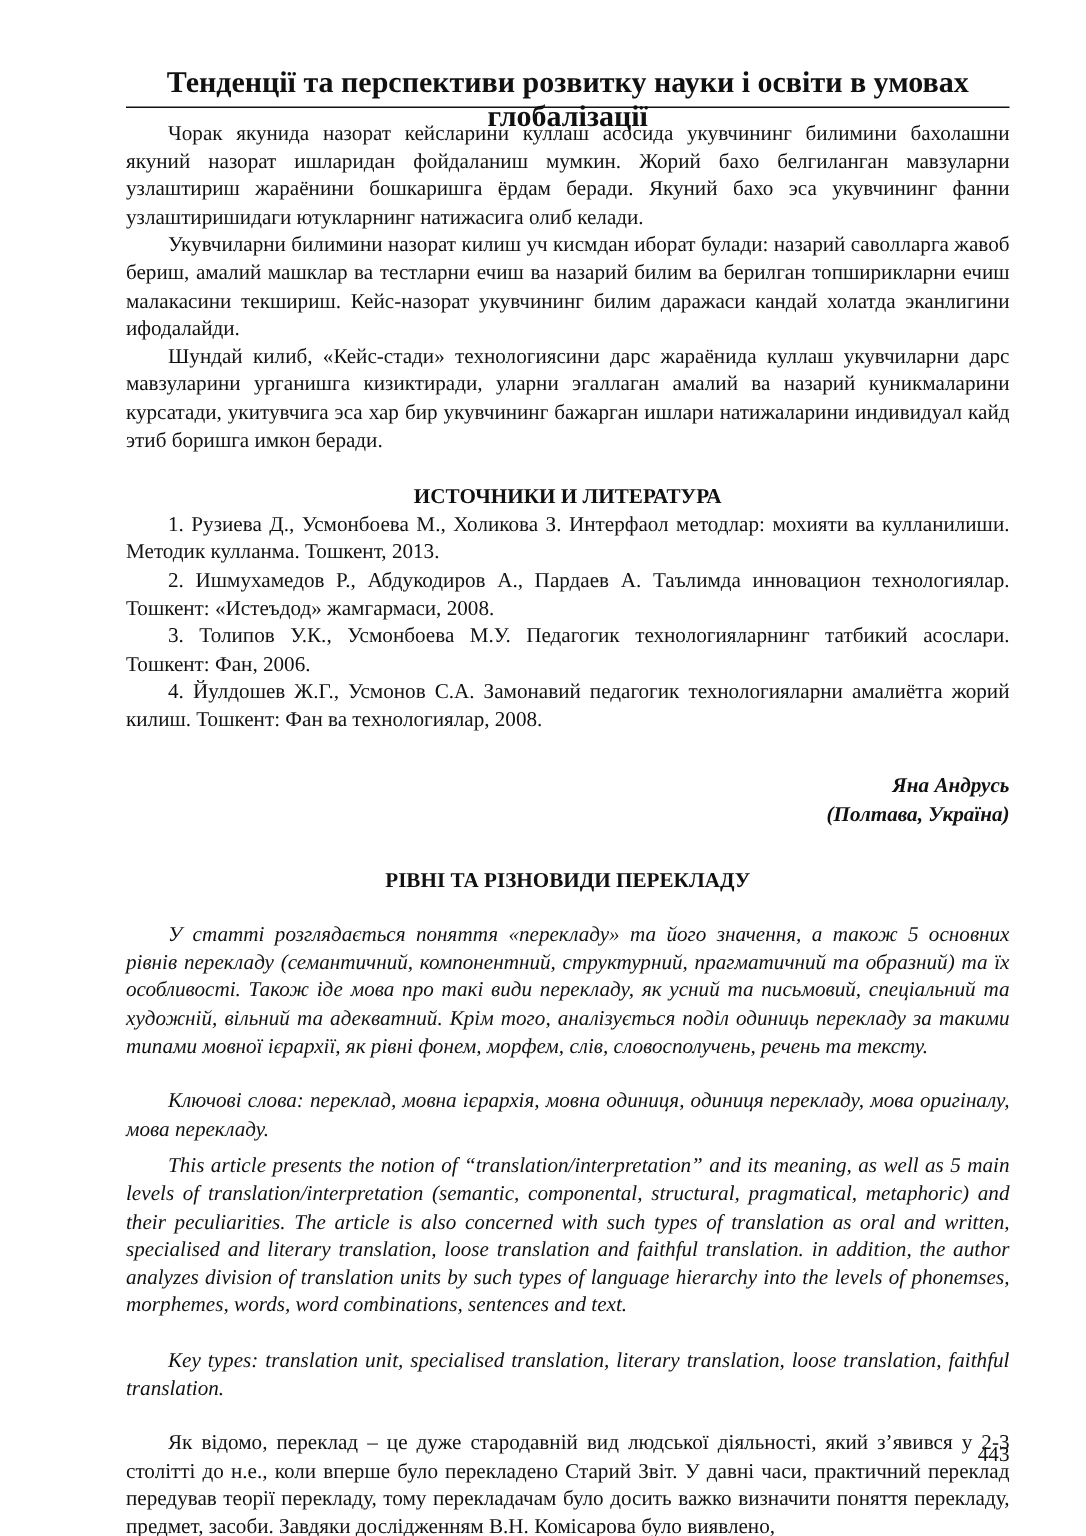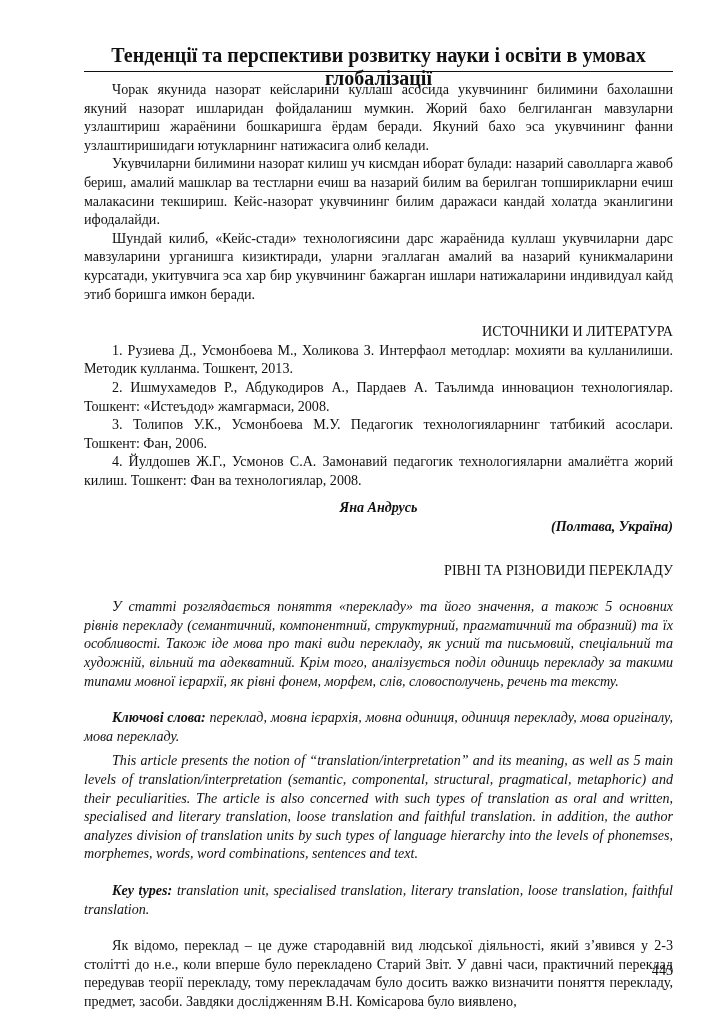--- a/index.html
+++ b/index.html
@@ -12,28 +12,28 @@
     .running-head {
       position: absolute; top: 44px; left: 0; width: 589px;
       text-align: center; font-weight: bold; font-size: 20px;
     }
     .head-rule {
       position: absolute; top: 71px; left: 0; width: 589px; height: 0;
       border-top: 1.6px solid #111;
     }
     .content { position: absolute; top: 80px; left: 0; width: 589px; font-size: 14.1px; line-height: 18.6px; }
     p { margin: 0; text-align: justify; text-indent: 28px; }
-    .h-center { text-align: right; font-weight: normal; text-indent: 0; }
+    .h-center { text-align: center; font-weight: bold; text-indent: 0; }
     .refs-title { margin-top: 19px; }
     .udk { font-weight: bold; text-indent: 0; margin-top: 43px; }
     .author { text-align: right; font-weight: bold; font-style: italic; text-indent: 0; }
-    .author-name { margin-top: 9px; text-align: center; }
+    .author-name { margin-top: 26px; }
     .article-title { margin-top: 25px; }
     .abstract { font-style: italic; margin-top: 18px; }
-    .kw-label { font-weight: bold; }
+    .kw-label { font-weight: normal; }
     .en-abstract { margin-top: 6px; }
     .body-start { margin-top: 18px; }
     .page-number {
       position: absolute; top: 962px; left: 0; width: 589px; text-align: right; font-size: 14.1px;
     }
   </style>
 </head>
 <body>
 
 <div class="page">

